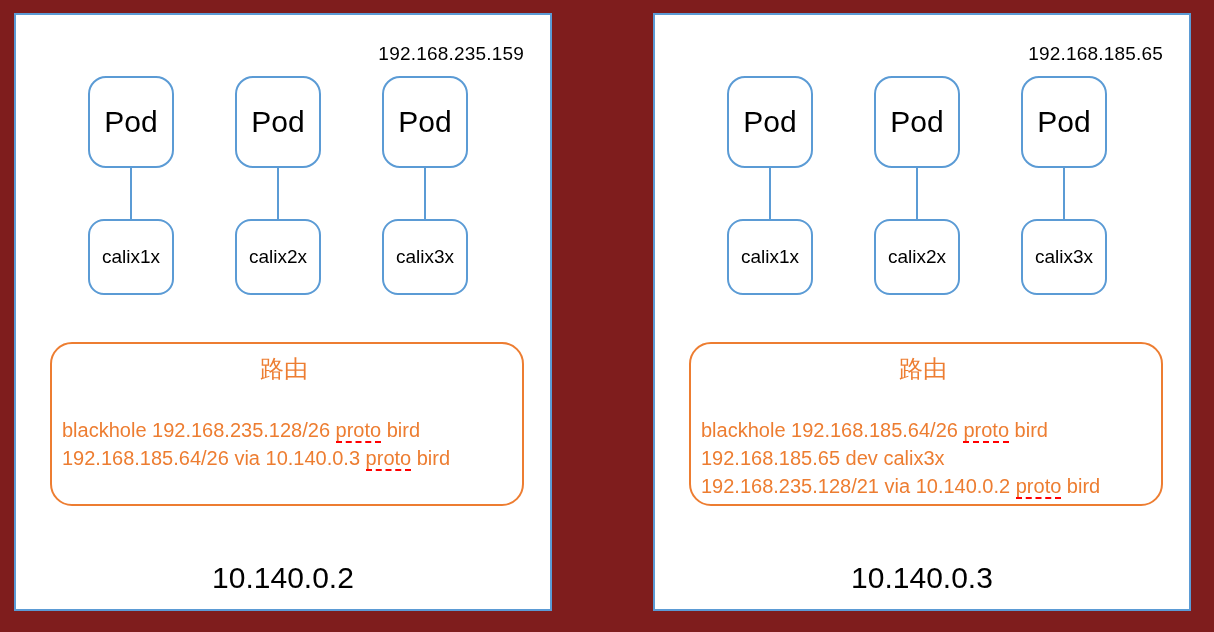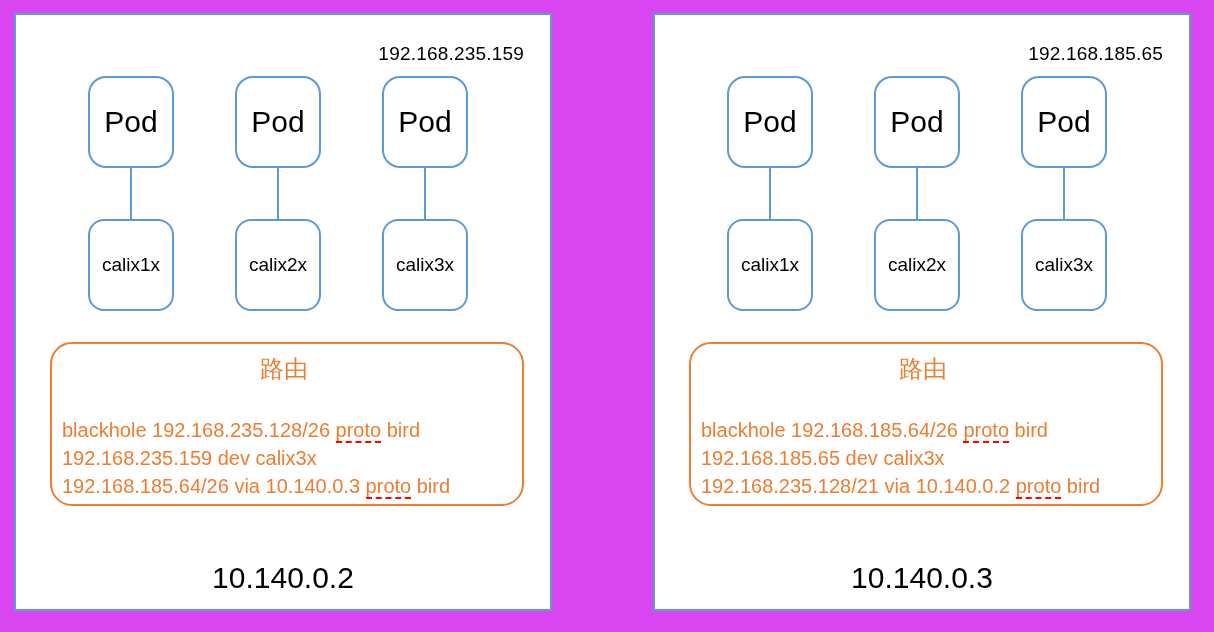--- a/index.html
+++ b/index.html
@@ -5,21 +5,21 @@
   html, body {
     margin: 0;
     padding: 0;
     background: #ffffff;
     font-family: "Liberation Sans", "DejaVu Sans", sans-serif;
   }
   .stage {
     position: relative;
     width: 1214px;
     height: 632px;
-    background: #d946ef;
+    background: #7f1d1d;
     overflow: hidden;
   }
   .panel {
     position: absolute;
     top: 13px;
     width: 538px;
     height: 598px;
     border: 2px solid #5B9BD5;
     background: #ffffff;
     box-sizing: border-box;
@@ -61,21 +61,21 @@
     font-size: 30px;
     color: #000000;
   }
   .connector {
     width: 2.5px;
     height: 51px;
     background: #5B9BD5;
   }
   .calix-box {
     width: 86px;
-    height: 92px;
+    height: 76px;
     border: 2.5px solid #5B9BD5;
     border-radius: 16px;
     background: #ffffff;
     box-sizing: border-box;
     display: flex;
     align-items: center;
     justify-content: center;
     font-size: 19px;
     color: #000000;
   }
@@ -155,21 +155,20 @@
       <div class="connector"></div>
       <div class="calix-box">
         <span>calix3x</span>
       </div>
     </div>
 
     <div class="route-box">
       <div class="route-title">路由</div>
       <div class="route-lines">
         <div class="route-line"><span>blackhole 192.168.235.128/26 </span><span class="misspelled">proto</span><span> bird</span></div>
-        <div class="route-line"><span>192.168.235.159 dev calix3x</span><span class="misspelled"></span><span></span></div>
         <div class="route-line"><span>192.168.185.64/26 via 10.140.0.3 </span><span class="misspelled">proto</span><span> bird</span></div>
       </div>
     </div>
 
     <div class="host-label">10.140.0.2</div>
   </div>
 
   <div class="panel right">
     <div class="ip-label">192.168.185.65</div>
 

